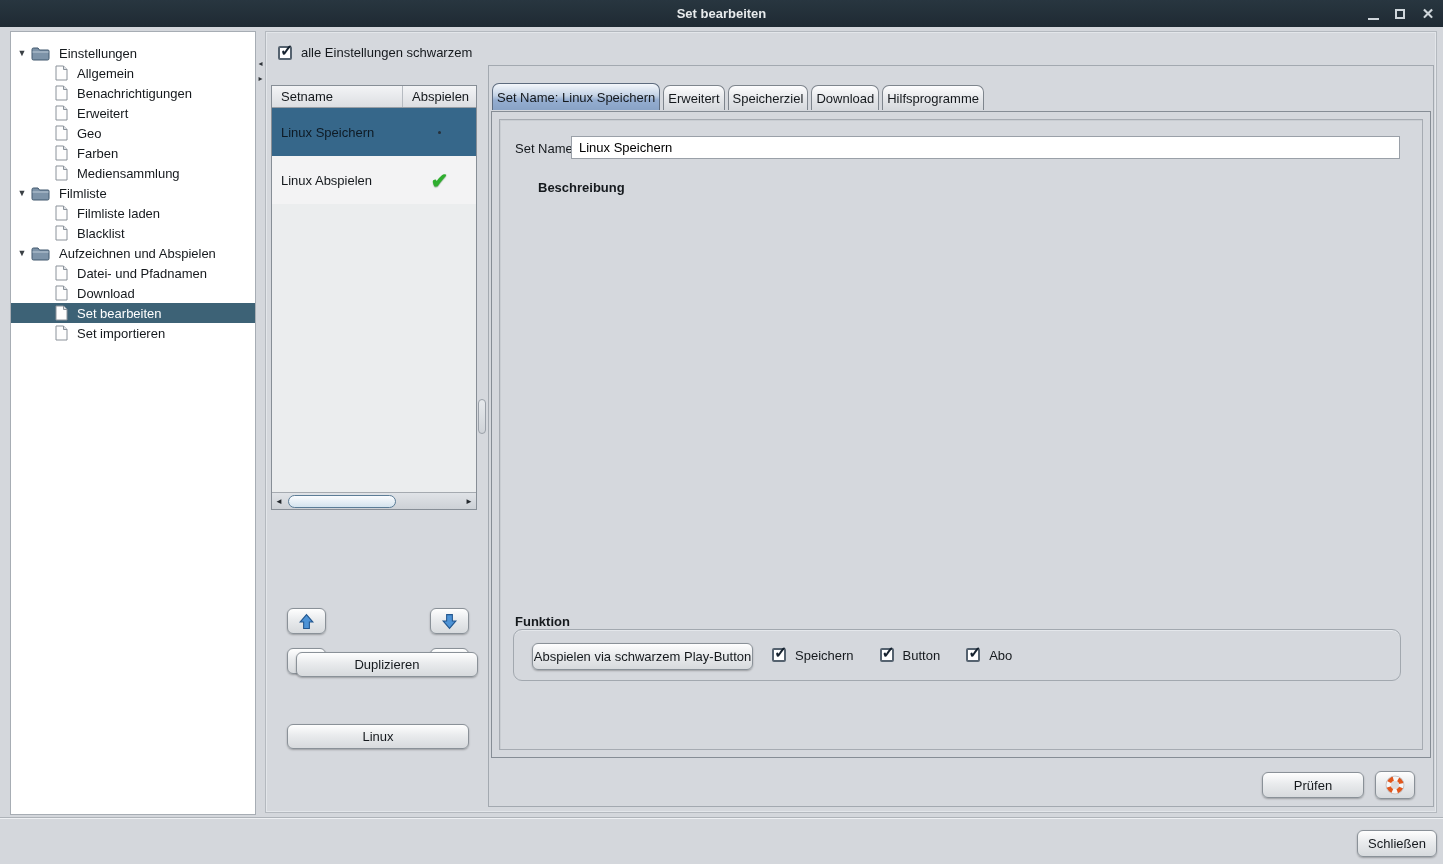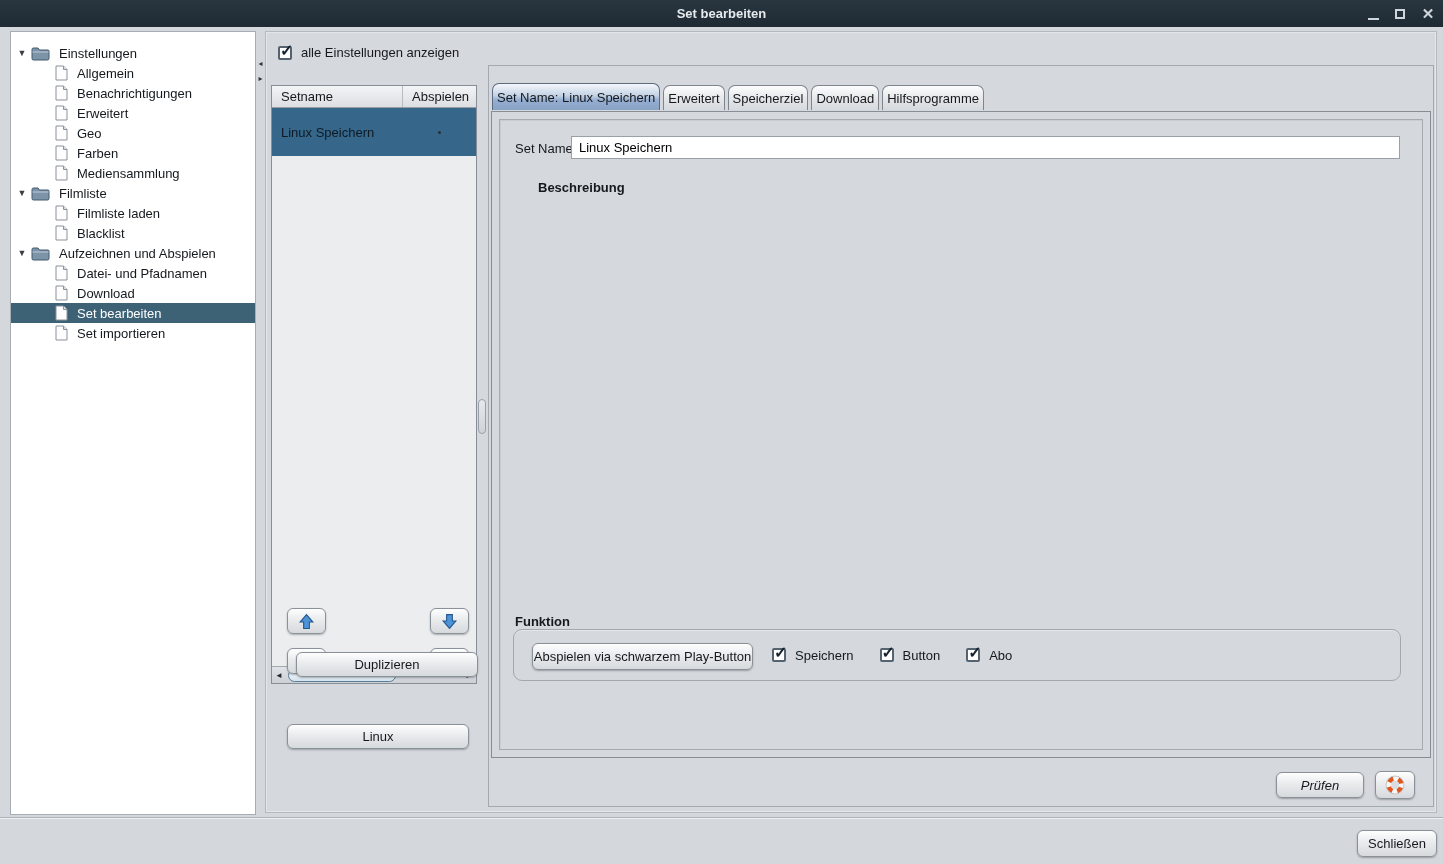--- a/index.html
+++ b/index.html
@@ -32,21 +32,21 @@
   .splitter1 { position:absolute; left:256px; top:60px; width:9px; display:flex; flex-direction:column; gap:7px; align-items:center; }
   .splitter1 span { font-size:8px; color:#2e3338; line-height:8px; }
   
   .right-region { position:absolute; left:265px; top:31px; width:1172px; height:782px;
     background:#d5d8dd; border:1px solid #b4b9bf; box-shadow:inset 0 0 0 1px #e3e6ea; }
   .showall { position:absolute; left:12px; top:13px; display:flex; align-items:center; gap:9px; }
   .cb { width:14px; height:14px; background:#fff; border:2px solid #55626f; border-radius:2px; position:relative; flex:none; }
   .cb .mark { position:absolute; left:0px; top:-7px; font-size:16px; font-weight:bold; color:#15212e; }
   .showall .lab { font-size:13px; }
   
-  .table-panel { position:absolute; left:5px; top:53px; width:206px; height:599px;
+  .table-panel { position:absolute; left:5px; top:53px; width:206px; height:425px;
     border:1px solid #878e96; background:#b91c1c; display:flex; flex-direction:column; }
   .thead { height:22px; display:flex; flex:none; background:linear-gradient(#f3f4f6,#dcdee2);
     border-bottom:1px solid #989ea5; font-size:13px; }
   .thead .c1 { width:131px; padding-left:9px; line-height:21px; border-right:1px solid #b6bbc1; }
   .thead .c2 { flex:1; padding-left:9px; line-height:21px; }
   .trow { height:48px; display:flex; flex:none; align-items:center; background:#f3f3f4; font-size:13px; }
   .trow .c1 { width:131px; padding-left:9px; }
   .trow .c2 { flex:1; display:flex; justify-content:center; align-items:center; }
   .trow.selected { background:#36678a; color:#0e1a24; }
   .tfill { flex:1; background:#ebedee; }
@@ -86,21 +86,21 @@
   .grp-label { position:absolute; font-size:13px; font-weight:bold; }
   .groupbox { position:absolute; border:1px solid #a2a8af; border-radius:9px;
     box-shadow:inset 0 1px 0 #e4e7eb; }
   .desc-area { position:absolute; left:14px; top:13px; width:854px; height:366px;
     background:#fff; border:1px solid #7595bd; font-size:13px; padding:9px 11px; line-height:17px; }
   .caret { display:inline-block; width:0; height:13px; border-left:1px solid #000;
     vertical-align:-2px; margin-left:1px; }
   .play-btn { position:absolute; left:18px; top:13px; width:221px; height:27px; }
   .fn-checks { position:absolute; left:258px; top:0; height:100%; display:flex; align-items:center; gap:26px; }
   .fn-check { display:flex; align-items:center; gap:9px; font-size:13px; }
-  .pruefen-btn { position:absolute; right:69px; bottom:8px; width:88px; height:26px;font-style:italic; }
+  .pruefen-btn { position:absolute; right:69px; bottom:8px; width:102px; height:26px; }
   .help-btn { position:absolute; right:18px; bottom:7px; width:40px; height:28px; }
   
   .footer-divider { position:absolute; left:0; top:817px; width:100%; height:2px;
     border-top:1px solid #aeb3b9; border-bottom:1px solid #eef0f3; }
   .close-btn { position:absolute; right:6px; top:830px; width:80px; height:27px; }
 </style>
 </head>
 <body>
 
 <div class="titlebar">
@@ -271,33 +271,39 @@
   <span>◂</span>
   <span>▸</span>
 </div>
 
 <div class="right-region">
 
   <div class="showall">
     <span class="cb">
         <span class="mark">✓</span>
       </span>
-    <span class="lab">alle Einstellungen anzeigen</span>
+    <span class="lab">alle Einstellungen schwarzem</span>
   </div>
 
   <div class="table-panel">
     <div class="thead">
       <div class="c1">Setname</div>
       <div class="c2">Abspielen</div>
     </div>
     <div id="table-body">
         <div class="trow selected">
           <div class="c1">Linux Speichern</div>
           <div class="c2">
             <span class="dotmark"></span>
+          </div>
+        </div>
+        <div class="trow">
+          <div class="c1">Linux Abspielen</div>
+          <div class="c2">
+            <span class="checkmark">✔</span>
           </div>
         </div>
       </div>
     <div class="tfill"></div>
     <div class="hscroll">
       <span class="harrow">◄</span>
       <span class="hthumb"></span>
       <span class="harrow right">►</span>
     </div>
   </div>

